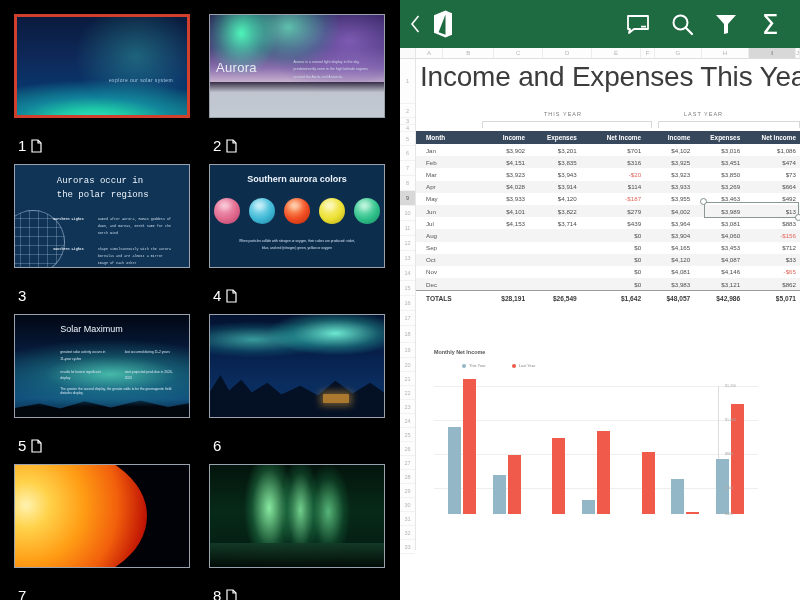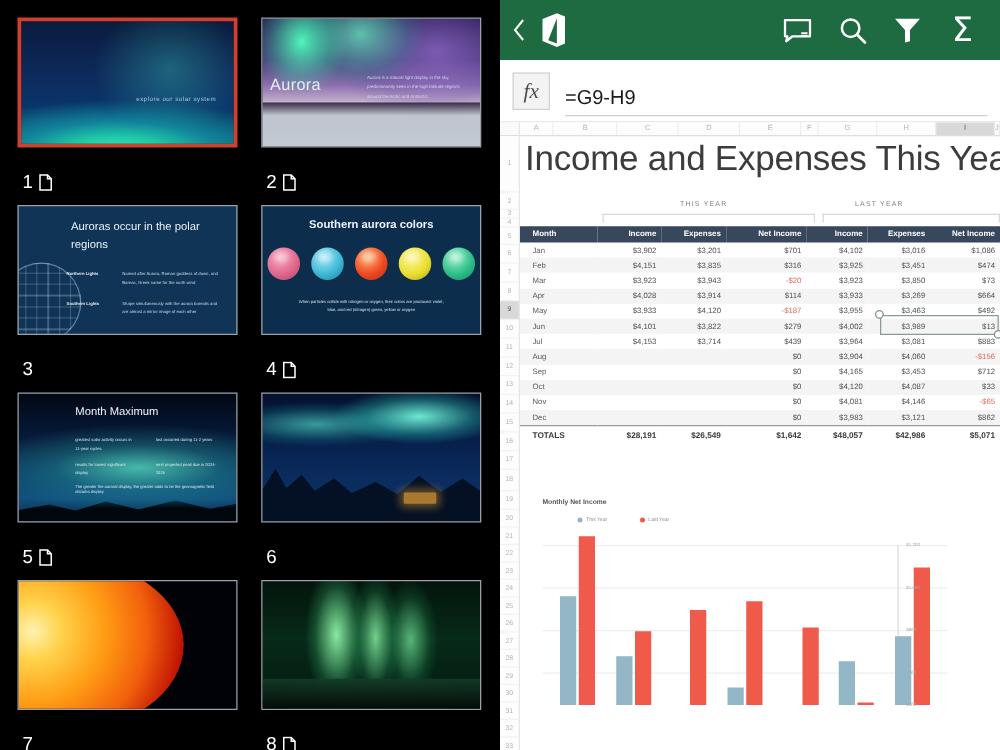--- a/index.html
+++ b/index.html
@@ -64,21 +64,21 @@
   .s2-title {
     position:absolute; left:6px; top:44%; z-index:3;
     color:#e7edf5; font-size:13px; letter-spacing:.3px;
   }
   .s2-body {
     position:absolute; left:48%; top:43%; width:46%; z-index:3;
     color:#cfd8e6; font-size:3.6px; line-height:2.1;
   }
 
   
-  .s3 { background:#103455; }
+  .s3 { background:#103455;font-family:Liberation Mono, monospace; }
   .s3-title {
     position:absolute; left:24%; top:10%; width:62%;
     color:#eaf2fb; font-size:9px; line-height:1.5;
   }
   .s3-globe {
     position:absolute; left:-14px; top:44%; width:64px; height:64px;
     border:1px solid rgba(190,215,240,.45); border-radius:50%;
     background:
       repeating-linear-gradient(90deg, rgba(190,215,240,.28) 0 1px, transparent 1px 9px),
       repeating-linear-gradient(0deg, rgba(190,215,240,.28) 0 1px, transparent 1px 9px);
@@ -378,21 +378,21 @@
                 <path d="M1 1h6l3 3v9H1z" fill="none" stroke="#fff" stroke-width="1.2"></path>
                 <path d="M7 1v3h3" fill="none" stroke="#fff" stroke-width="1.2"></path>
               </svg>
           </span>
         </div>
       </div>
 
       <div class="slide-cell">
         <div class="thumb-wrap">
           <div class="thumb s5">
-            <div class="s5-title">Month Maximum</div>
+            <div class="s5-title">Solar Maximum</div>
             <div class="s5-grid">
               <div class="s5-txt">greatest solar activity occurs in 11-year cycles</div>
               <div class="s5-txt">last occurred during 11-2 years</div>
               <div class="s5-txt">results for lowest significant display</div>
               <div class="s5-txt">next projected peak due in 2024-2026</div>
             </div>
             <div class="s5-foot">The greater the auroral display, the greater odds to be the geomagnetic field disturbs display</div>
           </div>
         </div>
         <div class="caption">
@@ -476,24 +476,20 @@
       <div class="xl-icon">
         <svg width="22" height="23" viewBox="0 0 22 23">
           <path d="M1 2h20l-8 9v9l-4 1v-10z" fill="#fff"></path>
         </svg>
       </div>
       <div class="xl-icon">
         <span class="sigma">Σ</span>
       </div>
     </div>
 
-    <div class="xl-formulabar">
-      <div class="fx-box">fx</div>
-      <div class="fx-input">=G9-H9</div>
-    </div>
 
     <div class="xl-grid">
 
       <div class="colhdr">
         <div class="cnr"></div>
         <div class="ch" style="width:28px">A</div>
         <div class="ch" style="width:52px">B</div>
         <div class="ch" style="width:50px">C</div>
         <div class="ch" style="width:50px">D</div>
         <div class="ch" style="width:50px">E</div>

